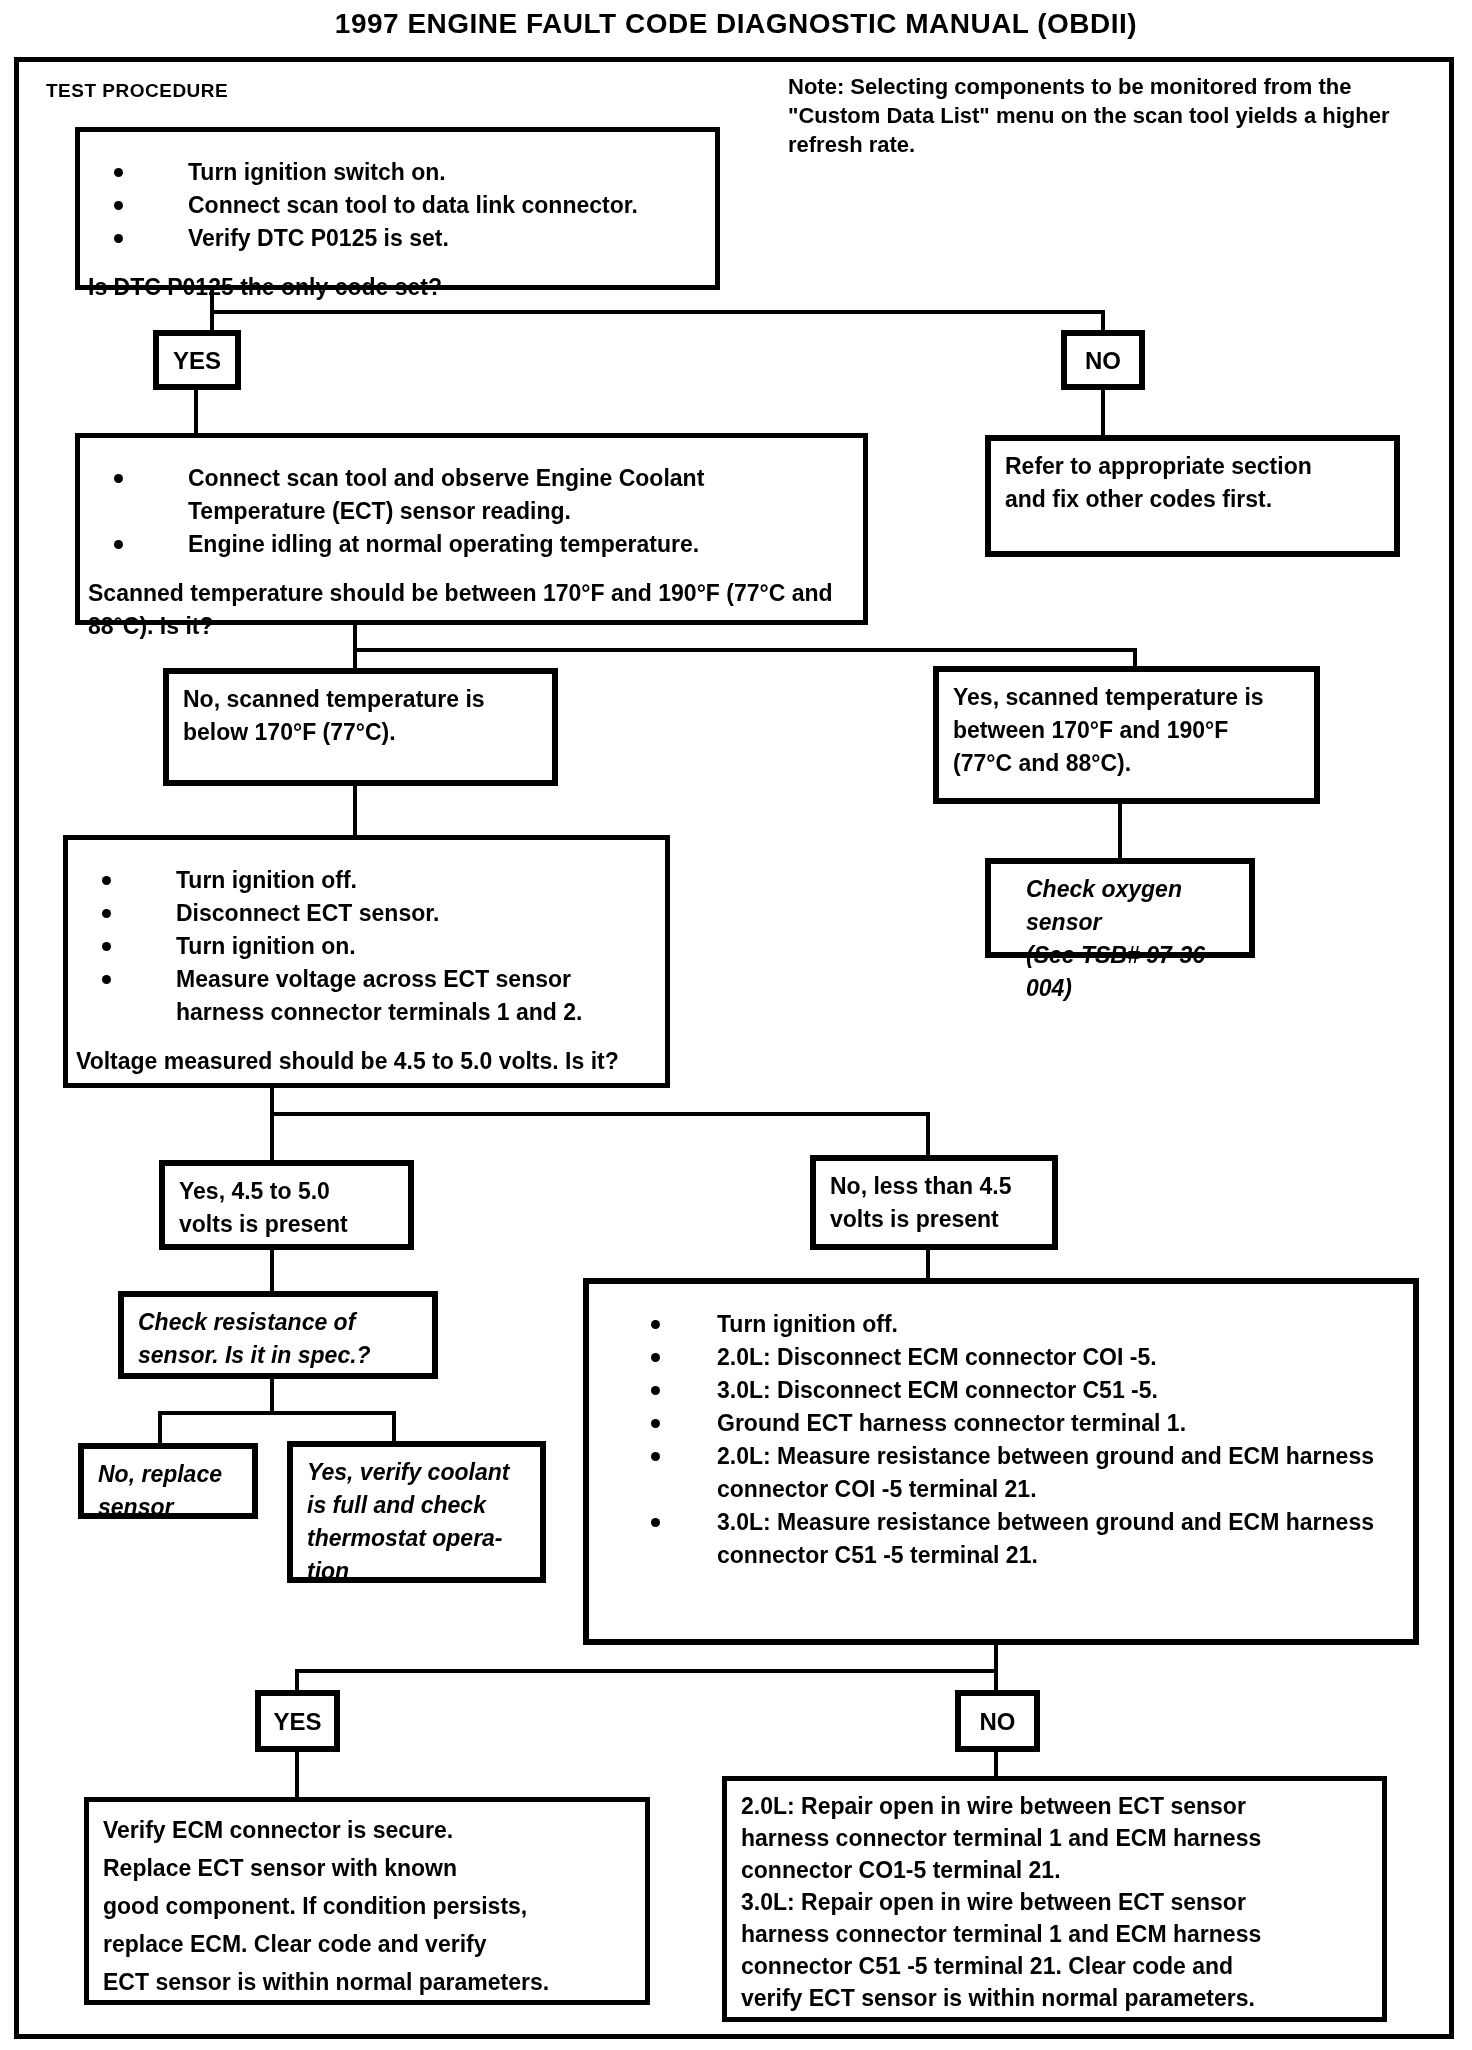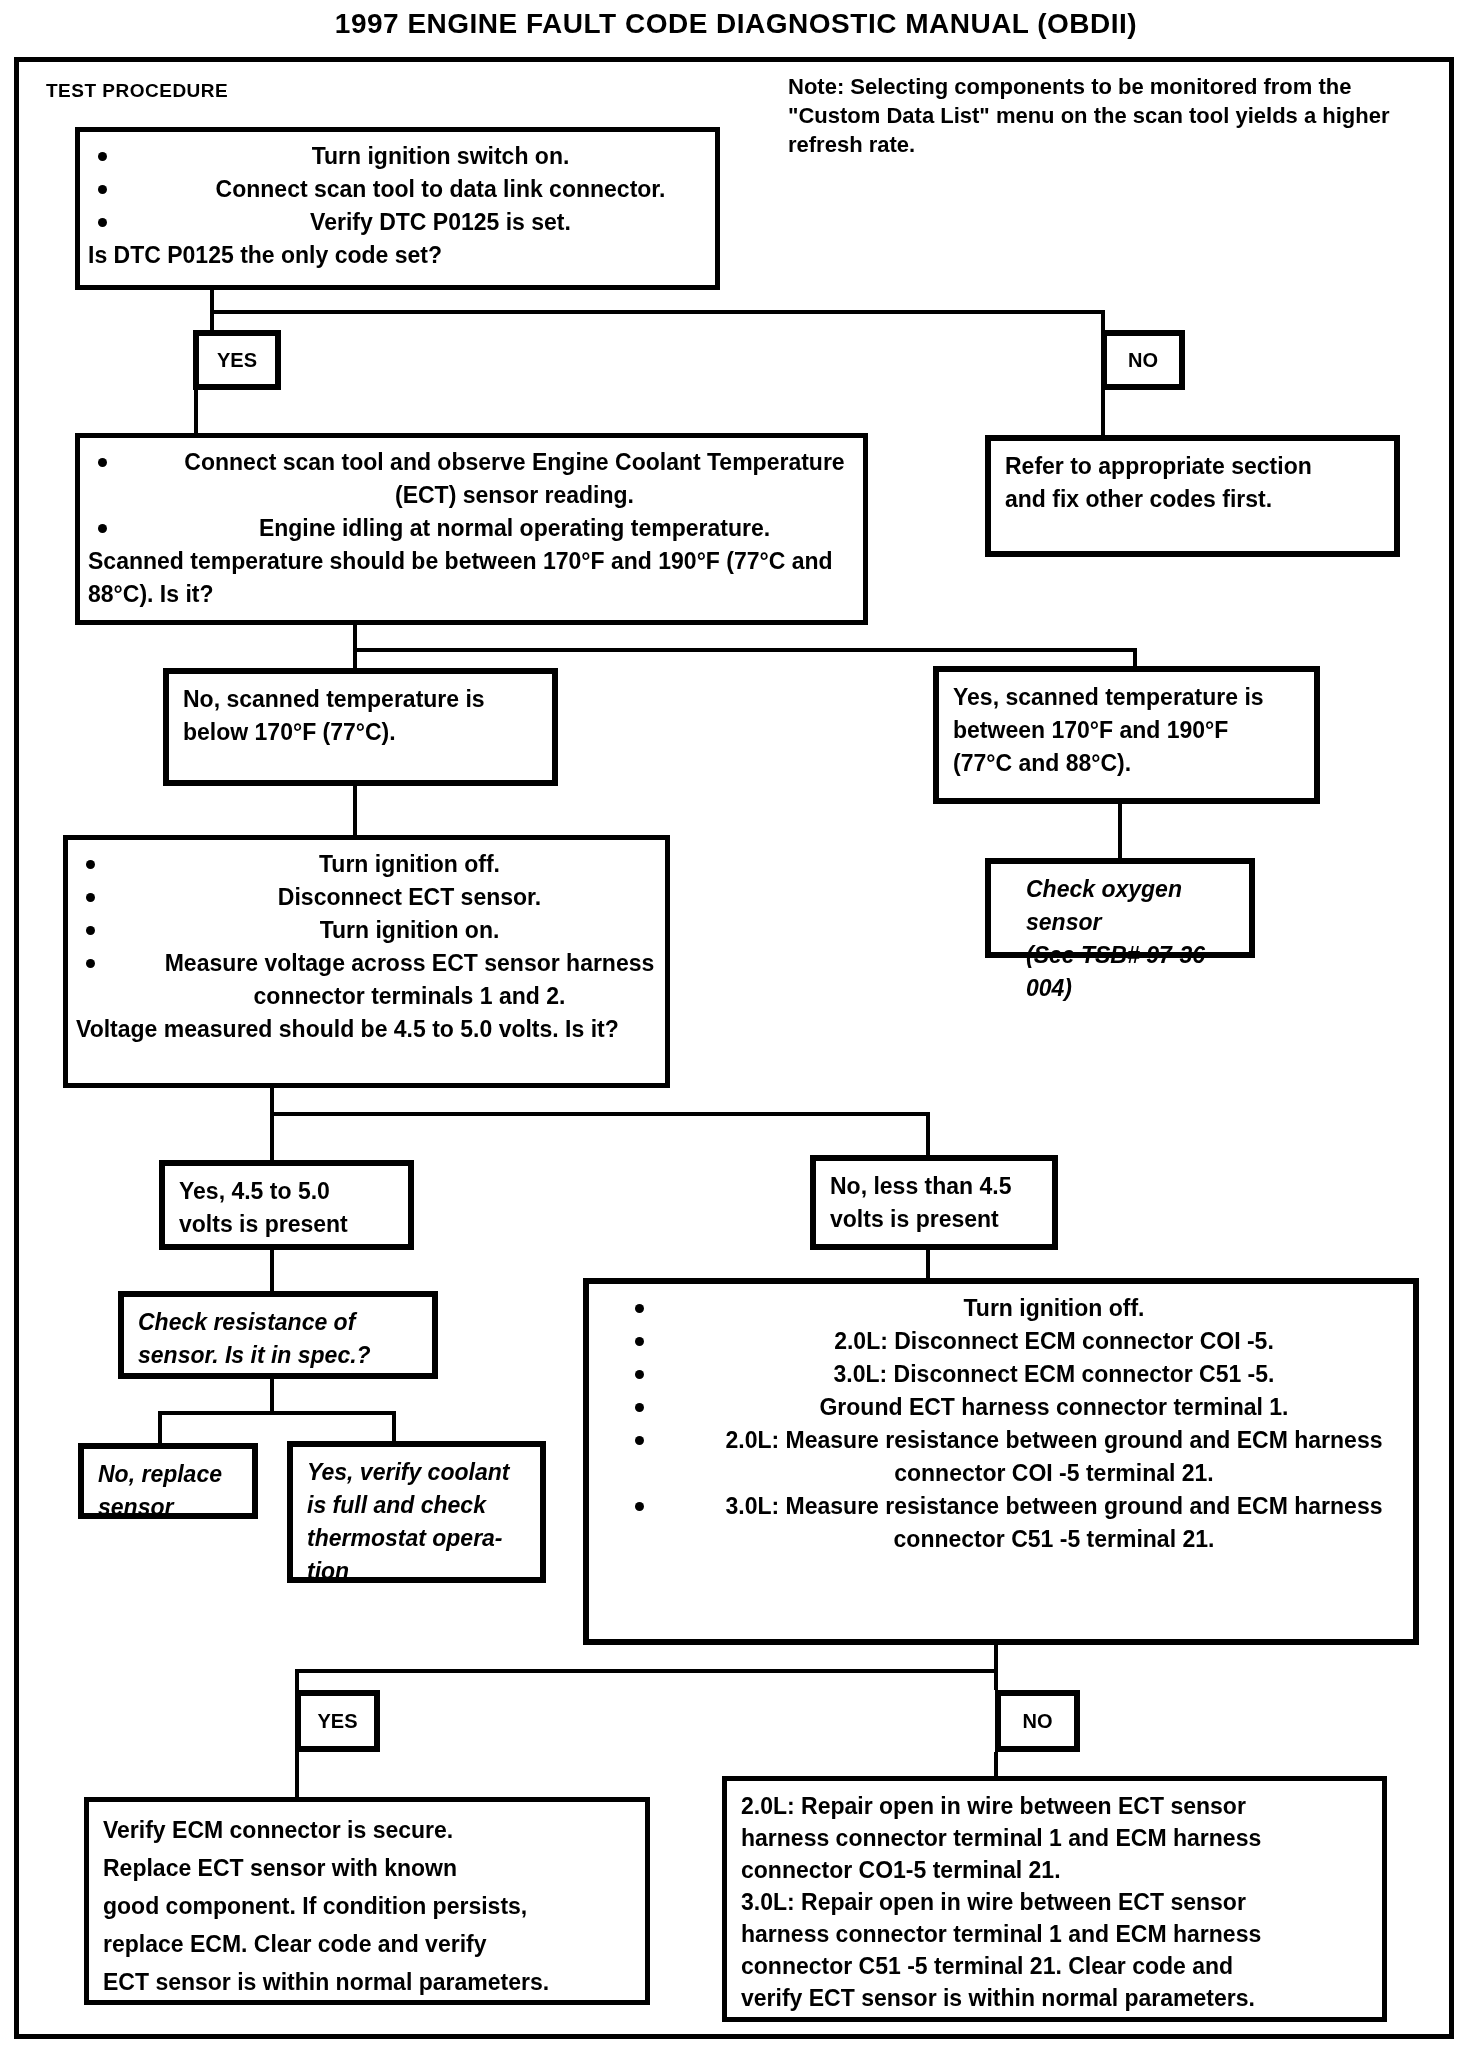--- a/index.html
+++ b/index.html
@@ -7,22 +7,22 @@
   .abs{position:absolute;}
   .page-title{left:0;top:8px;width:1472px;text-align:center;font-size:28px;font-weight:bold;letter-spacing:0.5px;}
   .outer{left:14px;top:57px;width:1440px;height:1982px;border:5px solid #000;box-sizing:border-box;}
   .heading{left:46px;top:80px;font-size:19px;font-weight:bold;letter-spacing:0.5px;}
   .note{left:788px;top:72px;width:652px;font-size:22px;line-height:29px;font-weight:bold;}
   .node{position:absolute;border:5px solid #000;background:#fff;box-sizing:border-box;
         font-size:23px;line-height:33px;font-weight:bold;}
   .b6{border-width:6px;}
   .it{font-style:italic;}
   .lines{white-space:pre-line;padding:9px 12px 6px 14px;}
-  .tag{display:flex;align-items:center;justify-content:center;font-size:20px;margin-left:40px;}
-  ul.bullets{list-style:none;margin:0;padding:8px 6px 0 0;text-align:center;}
+  .tag{display:flex;align-items:center;justify-content:center;font-size:24px;}
+  ul.bullets{list-style:none;margin:16px;padding:8px 6px 0 0;}
   li.bullet{position:relative;padding-left:92px;}
   li.bullet::before{content:"";position:absolute;left:18px;top:12px;width:9px;height:9px;
                     background:#000;border-radius:50%;}
   .k li.bullet{padding-left:112px;}
   .k li.bullet::before{left:46px;}
   .question{padding:0 6px 6px 8px;}
   .vl,.hl{position:absolute;background:#000;}
   .vl{width:4px;}
   .hl{height:4px;}
 </style>

